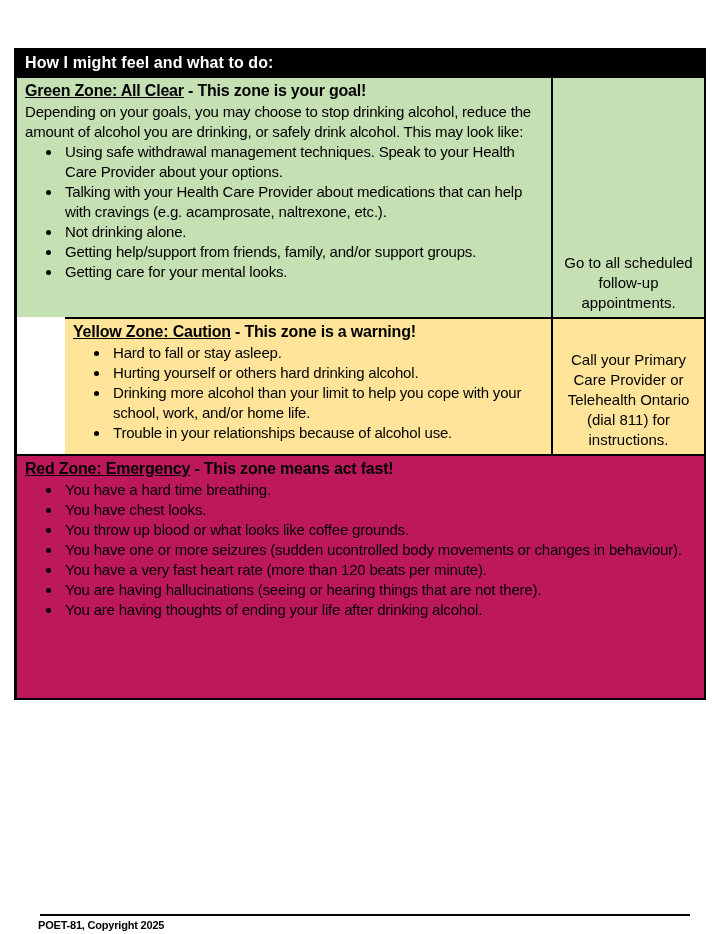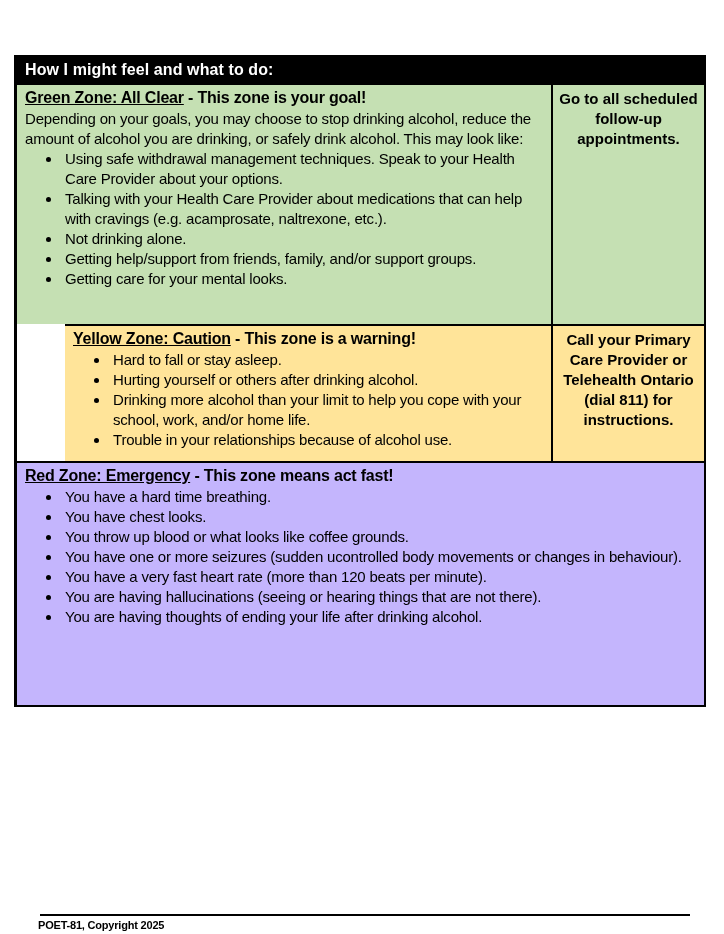--- a/index.html
+++ b/index.html
@@ -9,41 +9,41 @@
     width: 724px;
     height: 934px;
     background: #ffffff;
     font-family: "Liberation Sans", "DejaVu Sans", sans-serif;
     color: #000000;
     overflow: hidden;
   }
   .doc-table {
     position: absolute;
     left: 14px;
-    top: 55px;
+    top: 48px;
     width: 692px;
     border: 2px solid #000000;
     border-top-width: 3px;
     border-left-width: 3px;
   }
   .table-header {
     background: #000000;
     color: #ffffff;
     font-weight: bold;
     font-size: 16px;
     padding: 3px 8px 4px 8px;
     letter-spacing: 0.1px;
   }
   .zone-row {
     display: flex;
     border-top: 2px solid #000000;
   }
   .zone-row.green  { background: #c5e0b3; min-height: 241px; }
   .zone-row.yellow { background: #ffe499; min-height: 137px; margin-left: 48px; }
-  .zone-row.red    { background: #c4b5fd; min-height: 244px; }
+  .zone-row.red    { background: #be185d; min-height: 244px; }
   .zone-content {
     flex: 1;
     padding: 2px 8px 4px 8px;
     font-size: 15px;
     line-height: 20px;
     letter-spacing: -0.2px;
   }
   .zone-heading {
     font-weight: bold;
     font-size: 16px;
@@ -56,23 +56,23 @@
     padding-left: 37px;
     list-style-type: disc;
   }
   .bullet-list li { padding-left: 3px; }
   .zone-action {
     width: 153px;
     border-left: 2px solid #000000;
     display: flex;
     flex-direction: column;
     align-items: center;
-    justify-content: flex-start;
+    justify-content: flex-end;
     text-align: center;
-    font-weight: bold;
+    font-weight: normal;
     font-size: 15px;
     line-height: 20px;
     padding: 4px 5px;
   }
   .zone-action .gap { height: 20px; }
   .footer-rule {
     position: absolute;
     left: 40px;
     top: 914px;
     width: 650px;
@@ -115,21 +115,21 @@
       </div>
     </div>
 
     <div class="zone-row yellow">
       <div class="zone-content">
         <div class="zone-heading">
           <span class="u">Yellow Zone: Caution</span><span> - This zone is a warning!</span>
         </div>
         <ul class="bullet-list">
             <li>Hard to fall or stay asleep.</li>
-            <li>Hurting yourself or others after drinking alcohol.</li>
+            <li>Hurting yourself or others hard drinking alcohol.</li>
             <li>Drinking more alcohol than your limit to help you cope with your school, work, and/or home life.</li>
             <li>Trouble in your relationships because of alcohol use.</li>
           </ul>
       </div>
       <div class="zone-action">
         <div>Call your Primary Care Provider or Telehealth Ontario (dial 811) for instructions.</div>
       </div>
     </div>
 
     <div class="zone-row red">

